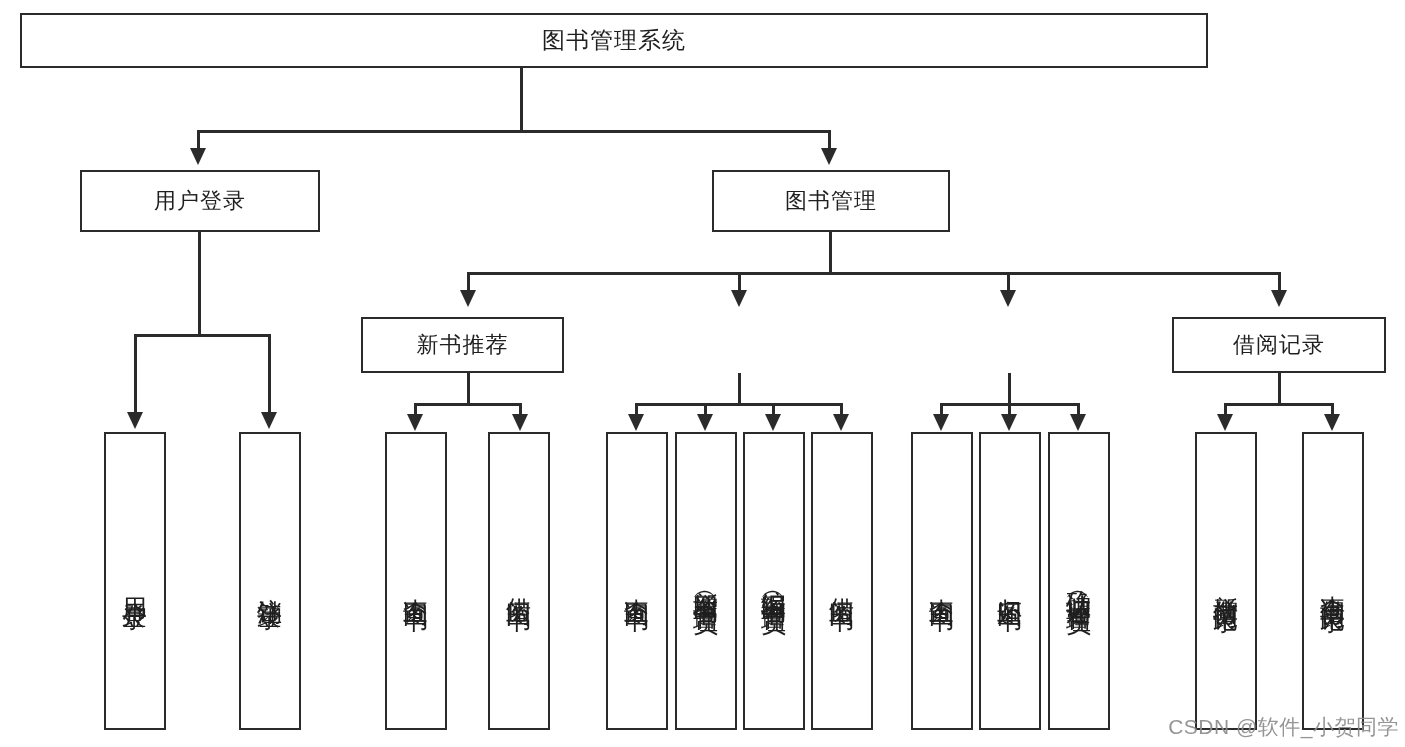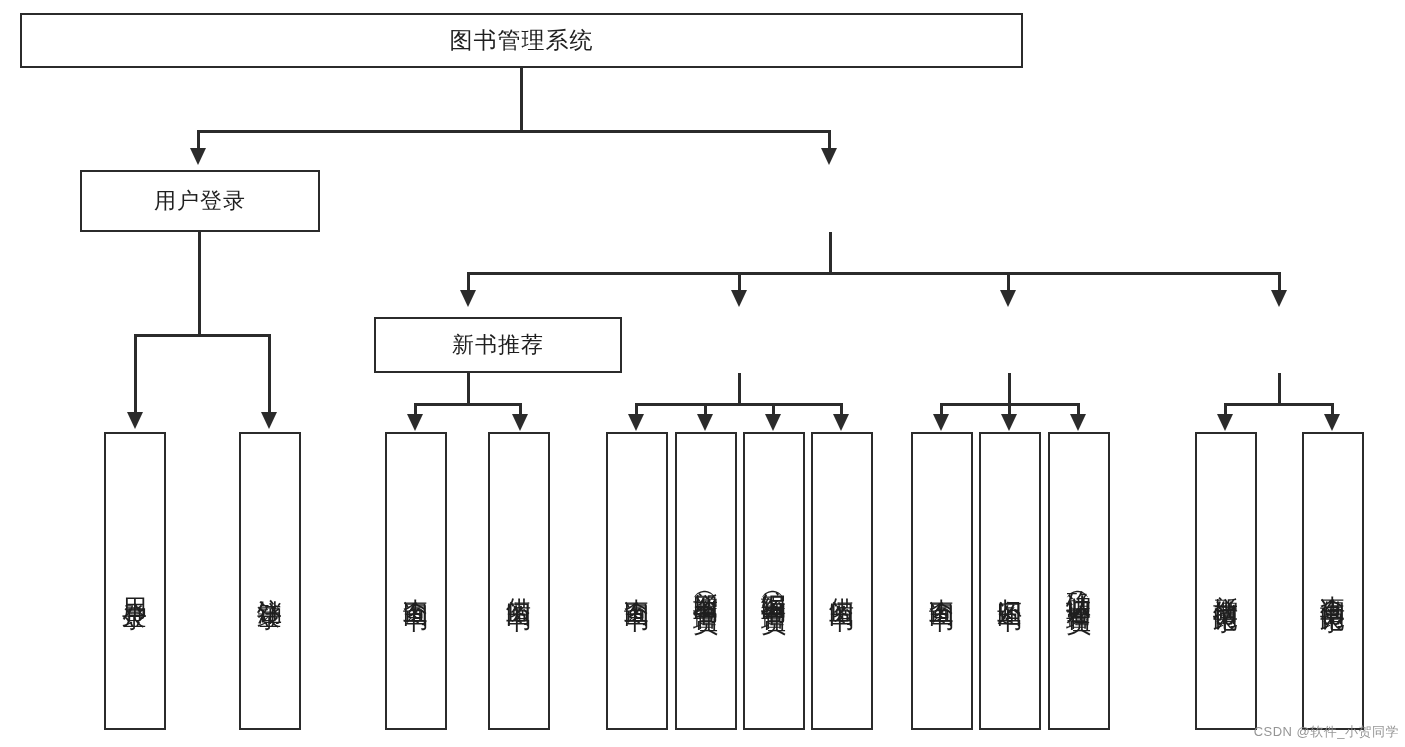--- a/index.html
+++ b/index.html
@@ -68,70 +68,76 @@
     border-right:8px solid transparent;
     border-top:17px solid #2b2b2b;
     z-index:2;
   }
 
   
   #watermark{
     position:absolute;
     right:6px;
     bottom:6px;
-    font-size:13px;
+    font-size:21px;
     color:#8d8d8d;
     opacity:.92;
     letter-spacing:.5px;
     z-index:5;
     white-space:nowrap;
   }
 </style>
 </head>
 <body>
 
 <div id="canvas">
 
-  <div class="node root" style="left:20px;top:13px;width:1003px;height:55px;">
+  <div class="node root" style="left:20px;top:13px;width:1188px;height:55px;">
     <span class="label">图书管理系统</span>
   </div>
 
   <div class="edge v" style="left:520px;top:68px;width:3px;height:64px;"></div>
 
   <div class="edge h" style="left:197px;top:130px;width:634px;height:3px;"></div>
   <div class="edge v" style="left:197px;top:130px;width:3px;height:22px;"></div>
   <div class="arrow" style="left:190px;top:148px;"></div>
   <div class="edge v" style="left:828px;top:130px;width:3px;height:22px;"></div>
   <div class="arrow" style="left:821px;top:148px;"></div>
 
   <div class="node level2" style="left:80px;top:170px;width:240px;height:62px;">
     <span class="label">用户登录</span>
   </div>
 
+  <div class="node level2" style="left:712px;top:170px;width:238px;height:62px;">
+    <span class="label">图书管理</span>
+  </div>
 
   <div class="edge v" style="left:198px;top:232px;width:3px;height:104px;"></div>
   <div class="edge h" style="left:134px;top:334px;width:136px;height:3px;"></div>
   <div class="edge v" style="left:134px;top:334px;width:3px;height:82px;"></div>
   <div class="arrow" style="left:127px;top:412px;"></div>
   <div class="edge v" style="left:268px;top:334px;width:3px;height:82px;"></div>
   <div class="arrow" style="left:261px;top:412px;"></div>
 
   <div class="edge v" style="left:829px;top:232px;width:3px;height:42px;"></div>
   <div class="edge h" style="left:467px;top:272px;width:814px;height:3px;"></div>
   <div class="edge v" style="left:467px;top:272px;width:3px;height:22px;"></div>
   <div class="arrow" style="left:460px;top:290px;"></div>
   <div class="edge v" style="left:738px;top:272px;width:3px;height:22px;"></div>
   <div class="arrow" style="left:731px;top:290px;"></div>
   <div class="edge v" style="left:1007px;top:272px;width:3px;height:22px;"></div>
   <div class="arrow" style="left:1000px;top:290px;"></div>
   <div class="edge v" style="left:1278px;top:272px;width:3px;height:22px;"></div>
   <div class="arrow" style="left:1271px;top:290px;"></div>
 
-  <div class="node level2" style="left:361px;top:317px;width:248px;height:56px;margin-left:13px;">
+  <div class="node level2" style="left:361px;top:317px;width:203px;height:56px;">
     <span class="label">新书推荐</span>
+  </div>
+  <div class="node level2" style="left:1172px;top:317px;width:214px;height:56px;">
+    <span class="label">借阅记录</span>
   </div>
 
   <div class="edge v" style="left:467px;top:373px;width:3px;height:32px;"></div>
   <div class="edge h" style="left:414px;top:403px;width:108px;height:3px;"></div>
   <div class="edge v" style="left:414px;top:403px;width:3px;height:14px;"></div>
   <div class="arrow" style="left:407px;top:414px;"></div>
   <div class="edge v" style="left:519px;top:403px;width:3px;height:14px;"></div>
   <div class="arrow" style="left:512px;top:414px;"></div>
 
   <div class="edge v" style="left:738px;top:373px;width:3px;height:32px;"></div>

